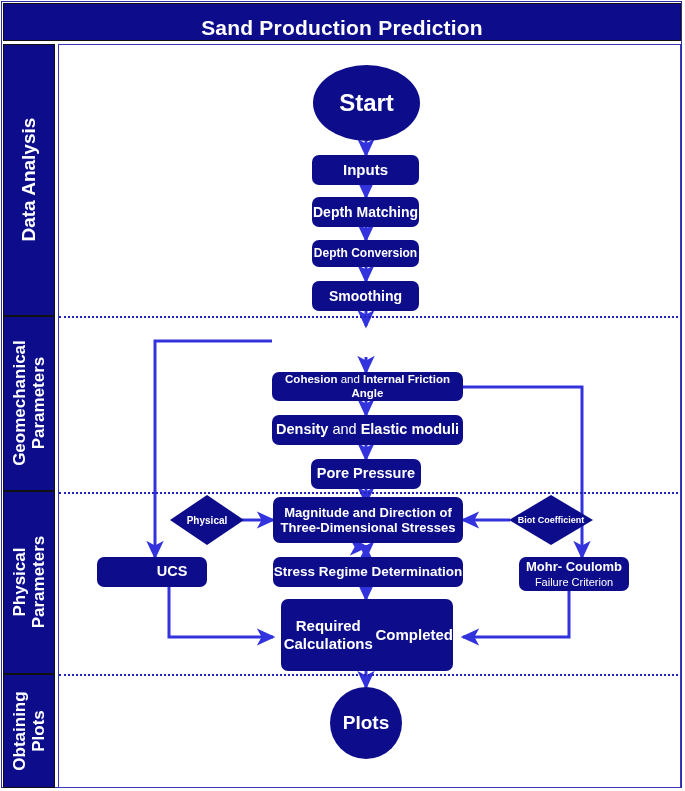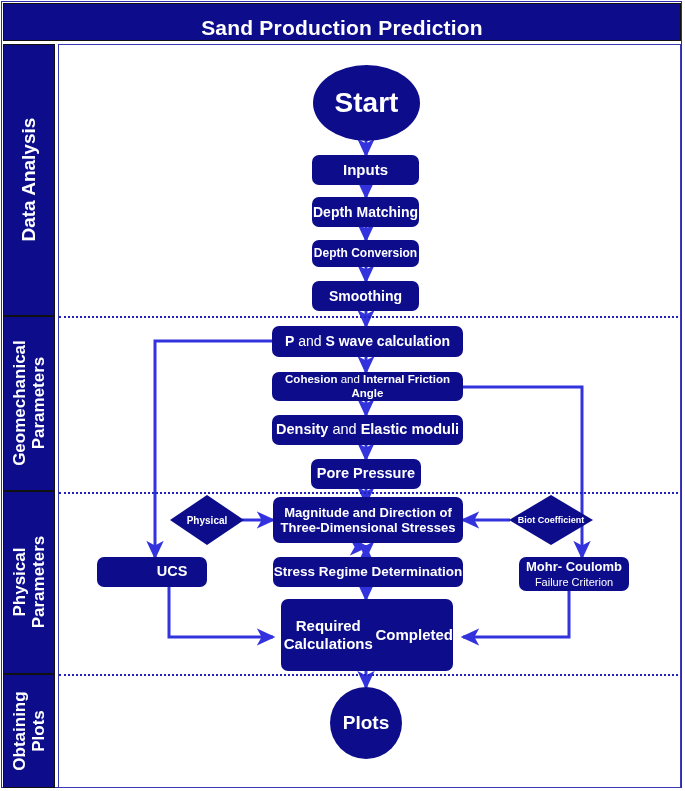--- a/index.html
+++ b/index.html
@@ -190,45 +190,40 @@
         <path d="M404,342 L523,342 L523,512"></path>
 
         <path d="M510,542 L510,592 L404,592"></path>
       </g>
     </svg>
 
     <div class="divider" style="left:0px;top:271px;width:623px;"></div>
     <div class="divider" style="left:0px;top:447px;width:623px;"></div>
     <div class="divider" style="left:0px;top:629px;width:623px;"></div>
 
-    <div class="node ellipse" style="left:254px;top:20px;width:107px;height:76px;font-size:28px;">
+    <div class="node ellipse" style="left:254px;top:20px;width:107px;height:76px;font-size:24px;">
       <span>Start</span>
     </div>
 
     <div class="node rounded" style="left:253px;top:110px;width:107px;height:30px;font-size:15px;">
       <span>Inputs</span>
     </div>
 
     <div class="node rounded" style="left:253px;top:152px;width:107px;height:30px;font-size:14px;">
       <span>Depth Matching</span>
     </div>
 
     <div class="node rounded" style="left:253px;top:195px;width:107px;height:27px;font-size:12px;">
       <span>Depth Conversion</span>
     </div>
 
     <div class="node rounded" style="left:253px;top:236px;width:107px;height:30px;font-size:14px;">
       <span>Smoothing</span>
     </div>
 
-    <div class="node rounded" style="left:213px;top:281px;width:191px;height:31px;font-size:14px;">
-      <span>
-        <span>P</span><span class="reg"> and </span><span>S wave calculation</span>
-      </span>
-    </div>
 
     <div class="node rounded" style="left:213px;top:327px;width:191px;height:29px;font-size:11.5px;">
       <span>
         <span>Cohesion</span><span class="reg"> and </span><span>Internal Friction Angle</span>
       </span>
     </div>
 
     <div class="node rounded" style="left:213px;top:370px;width:191px;height:30px;font-size:14.5px;">
       <span>
         <span>Density</span><span class="reg"> and </span><span>Elastic moduli</span>

